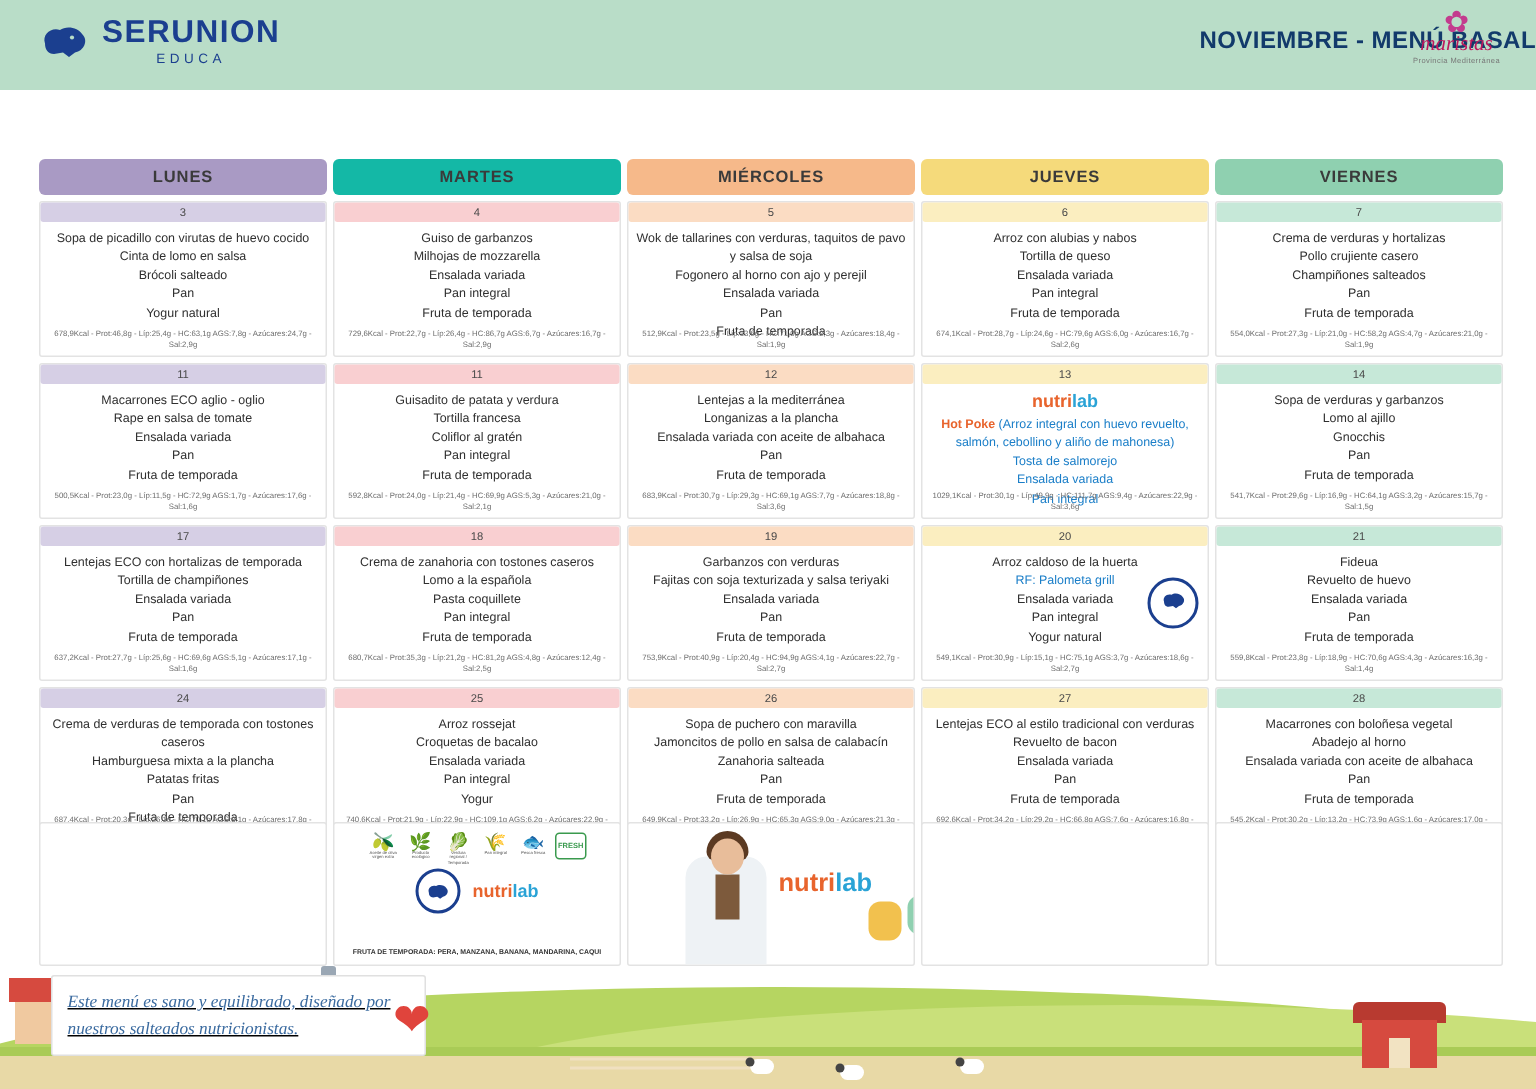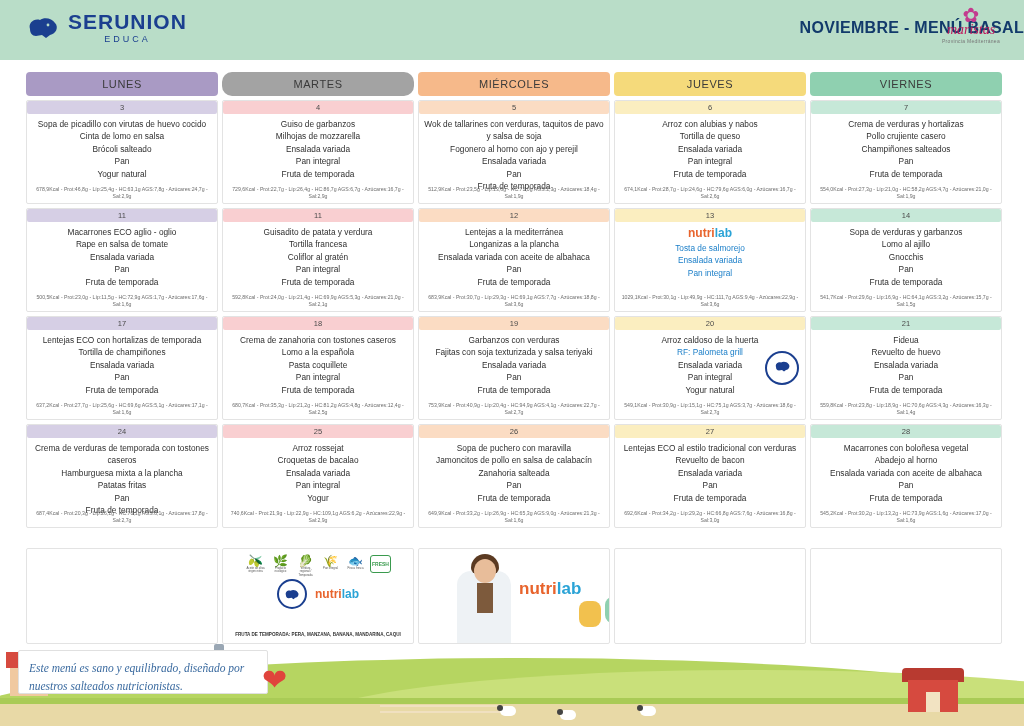--- a/index.html
+++ b/index.html
@@ -55,24 +55,24 @@
   }
   .celebremos .l2{color:#2f8f5b;}
 
   
   .cal{
     position:absolute;left:26px;top:72px;width:976px;
     display:grid;grid-template-columns:repeat(5,1fr);gap:4px 4px;
   }
   .dayhead{
     height:24px;border-radius:4px;display:flex;align-items:center;justify-content:center;
-    font-size:11px;font-weight:normal;color:#3a3a3a;letter-spacing:.6px;
+    font-size:11px;font-weight:bold;color:#3a3a3a;letter-spacing:.6px;margin-top:34px;
   }
   .h0{background:#a99ac4;}
-  .h1{background:#a3a3a3;border-radius:10px;}
+  .h1{background:#14b8a6;}
   .h2{background:#f6b98a;}
   .h3{background:#f5da7b;}
   .h4{background:#8fd0b0;}
 
   .cell{
     background:#fff;border:1px solid #e3e3e3;border-radius:2px;
     min-height:104px;position:relative;padding:0 4px 3px;
     box-sizing:border-box;
   }
   .daynum{
@@ -197,23 +197,23 @@
   .fence{
     position:absolute;left:380px;top:58px;width:120px;height:14px;
   }
   .fence:before,.fence:after{
     content:"";position:absolute;left:0;width:120px;height:2px;background:#f0e0c0;
   }
   .fence:before{top:3px;}
   .fence:after{top:9px;}
 
   .note{
-    position:absolute;left:18px;top:650px;width:250px;height:44px;
+    position:absolute;left:34px;top:650px;width:250px;height:54px;
     background:#fff;border:1px solid #e0e0e0;border-radius:2px;
-    padding:8px 10px;box-sizing:border-box;
+    padding:8px 10px;box-sizing:border-box;text-decoration:underline;
   }
   .note-text{
     font-family:"Liberation Serif",serif;font-style:italic;color:#3a6a9f;font-size:11.5px;line-height:18px;
   }
   .heart{
     position:absolute;left:262px;top:662px;font-size:30px;color:#e0443c;
   }
   .clip{
     position:absolute;left:214px;top:644px;width:10px;height:16px;background:#9aa7b4;border-radius:2px;
   }
@@ -338,20 +338,21 @@
         <div>Longanizas a la plancha</div>
         <div>Ensalada variada con aceite de albahaca</div>
         <div>Pan</div>
         <div>Fruta de temporada</div>
       </div>
       <div class="nutr">683,9Kcal - Prot:30,7g - Líp:29,3g - HC:69,1g AGS:7,7g - Azúcares:18,8g - Sal:3,6g</div>
     </div>
     <div class="cell nutrilab-cell">
       <div class="daynum d3">13</div>
       <div class="nutrilab-logo"><span class="n1">nutri</span><span class="n2">lab</span></div>
+      <div class="dishes"><span class="hotpoke">Hot Poke</span> <span>(Arroz integral con huevo revuelto, salmón, cebollino y aliño de mahonesa)</span></div>
       <div class="dishes">
         <div>Tosta de salmorejo</div>
         <div>Ensalada variada</div>
         <div>Pan  integral</div>
       </div>
       <div class="nutr">1029,1Kcal - Prot:30,1g - Líp:49,9g - HC:111,7g AGS:9,4g - Azúcares:22,9g - Sal:3,6g</div>
     </div>
     <div class="cell">
       <div class="daynum d4">14</div>
       <div class="dishes">

